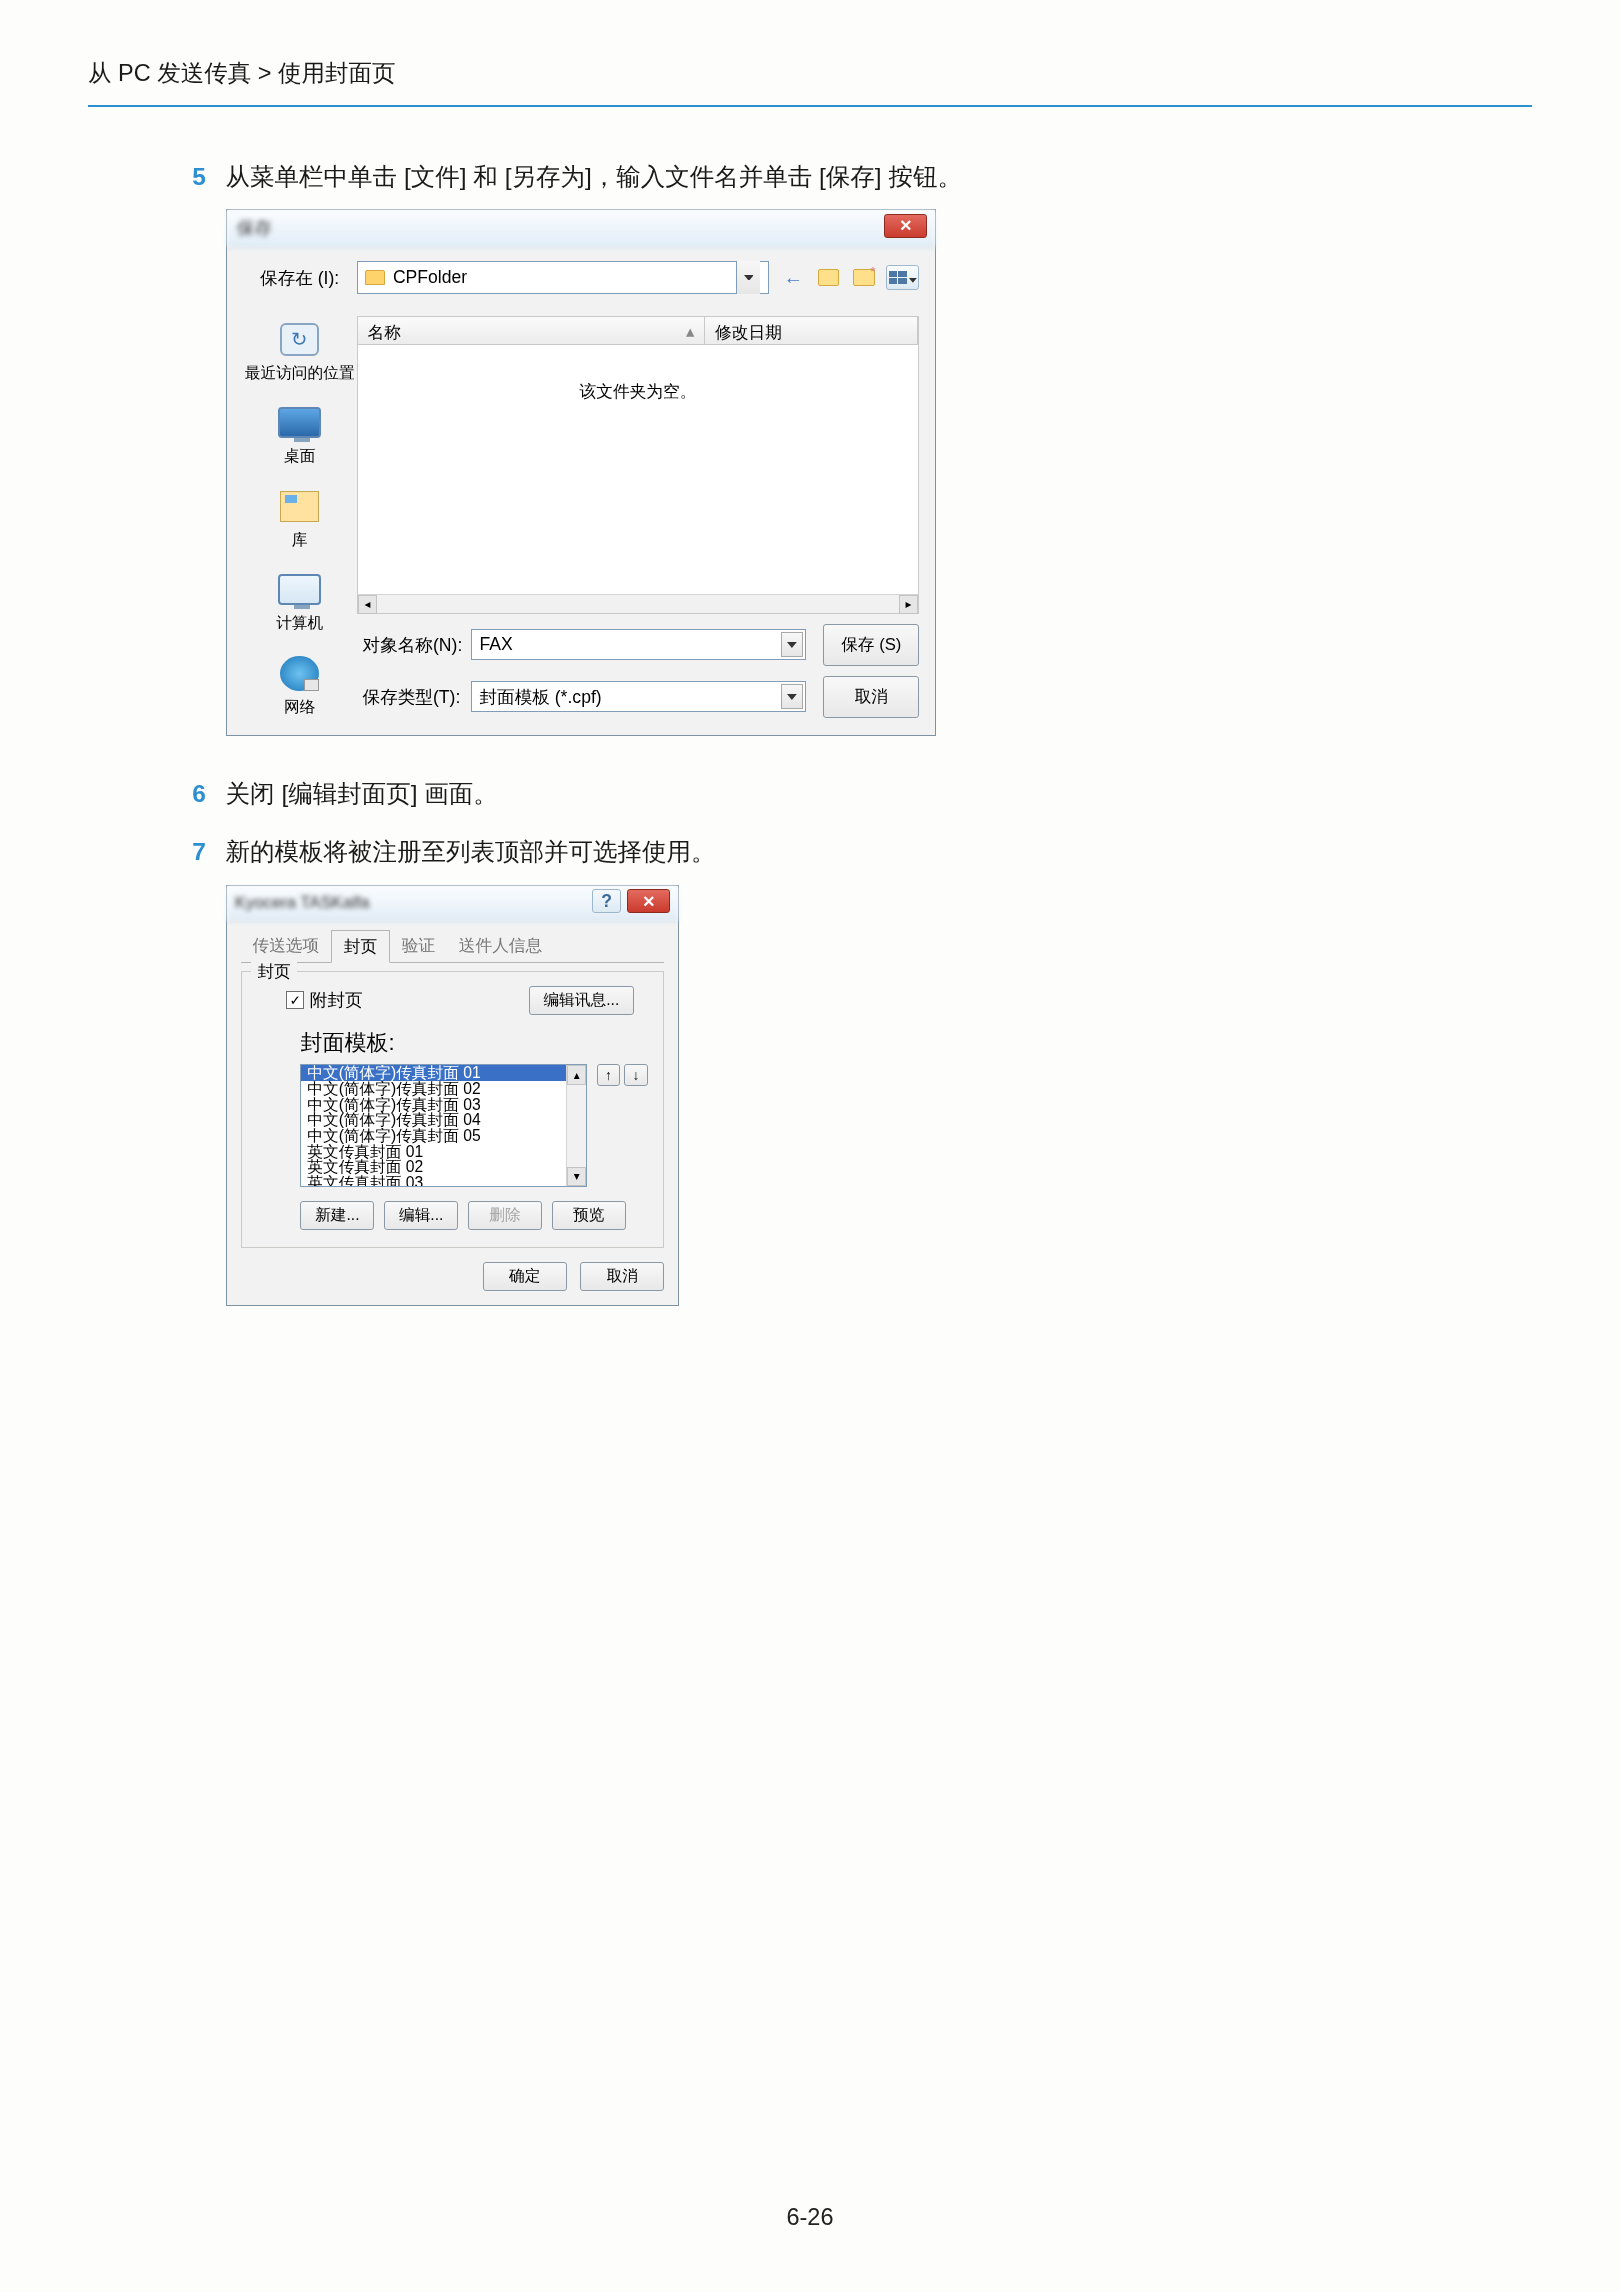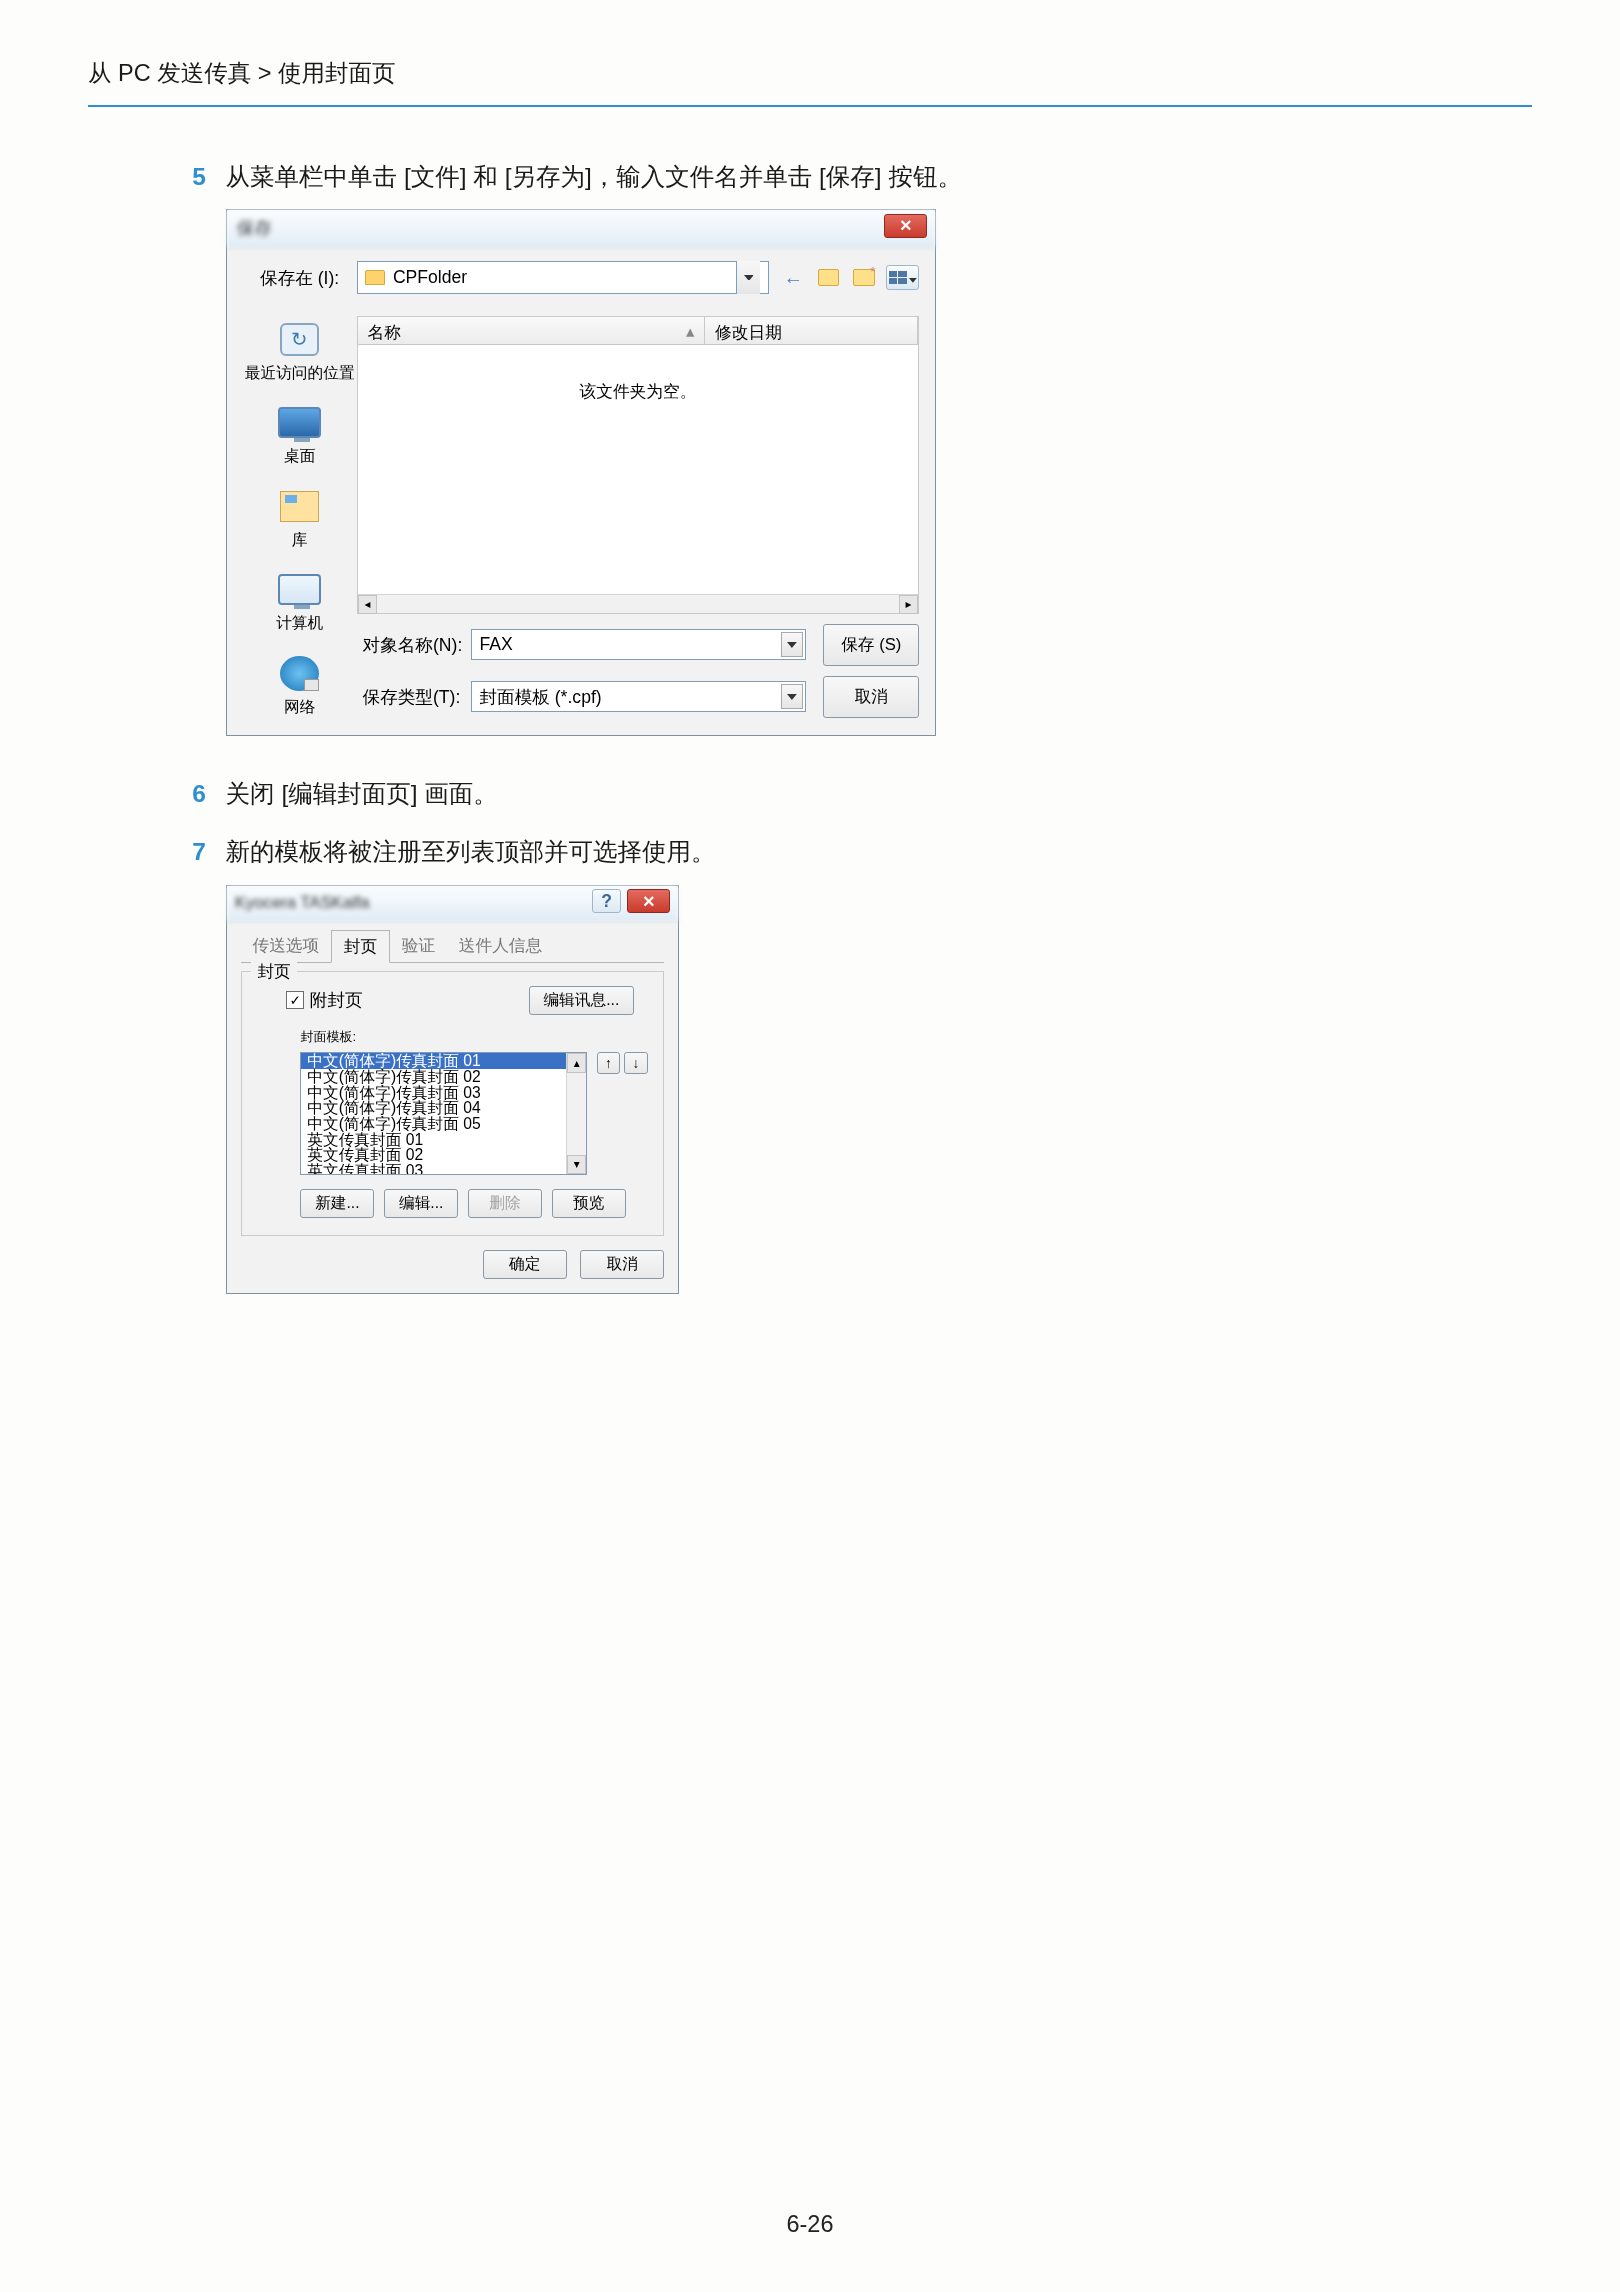--- a/index.html
+++ b/index.html
@@ -276,21 +276,21 @@
     padding:0 13.7px 13.7px 29px;
   }
   .cv-chk { display:flex; align-items:center; font-size:17.6px; gap:5.9px; }
   .cv-chkbox { width:17.6px; height:17.6px; border:1px solid #6d6d6d; background:#fff; display:flex; align-items:center; justify-content:center; font-size:13.7px; }
   .cv-btn {
     height:29px; border:1px solid #8a98a6; border-radius:2.9px;
     background:linear-gradient(#f7f8f7,#e7e8e7);
     font-size:15.7px; display:flex; align-items:center; justify-content:center;
     padding:0 13.7px;
   }
-  .cv-label { font-size:13px; padding-left:43px; margin-bottom:5.9px; }
+  .cv-label { font-size:22px; padding-left:43px; margin-bottom:5.9px; }
   .cv-list-row {
     display:flex; align-items:flex-start;
     padding-left:43px; gap:9.8px;
   }
   .cv-list-btns { display:flex; gap:3.9px; }
   .cv-lb { width:23.5px; height:21.6px; border:1px solid #8a98a6; border-radius:2.9px;
            background:linear-gradient(#f7f8f7,#e7e8e7); display:flex; align-items:center; justify-content:center; font-size:13.7px; }
   .cv-list {
     flex:1; height:123px; border:1px solid #7f9db9; background:#fff;
     font-size:15.7px; overflow:hidden; position:relative;
@@ -312,21 +312,21 @@
   .cv-okrow {
     display:flex; justify-content:flex-end; gap:13.7px;
     margin-top:13.7px;
   }
   .cv-ok-btn { width:84px; }
 
   
   .page-number {
     position: absolute;
     left: 0; right: 0;
-    bottom: 55px;
+    bottom: 62px;
     text-align: center;
     font-size: 23.5px;
     color: #222;
   }
 </style>
 </head>
 <body>
 
 <div class="page">
   <div class="breadcrumb">从 PC 发送传真 &gt; 使用封面页</div>

